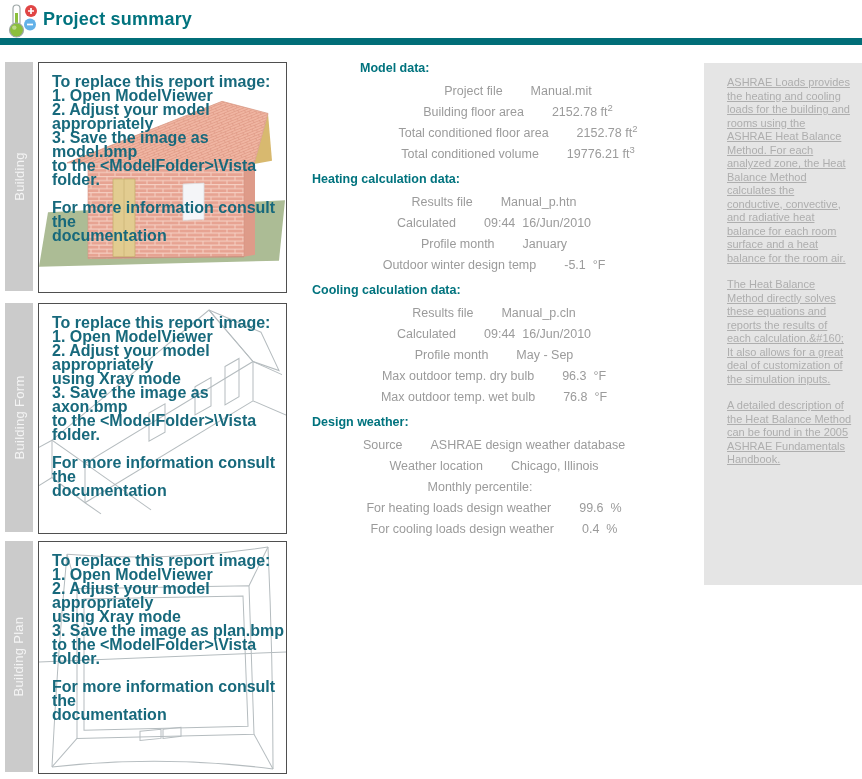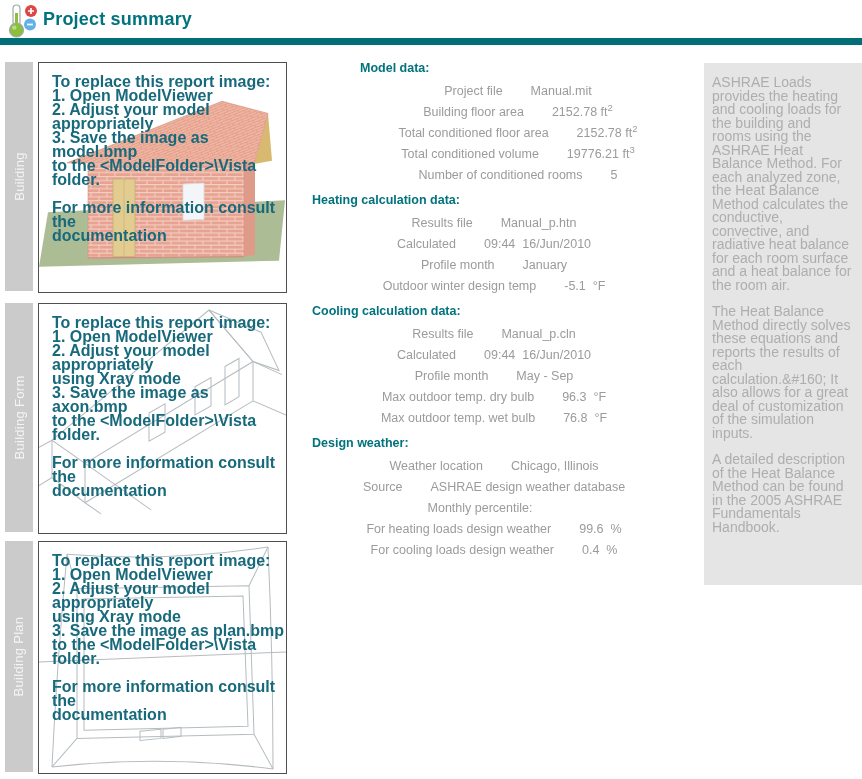--- a/index.html
+++ b/index.html
@@ -46,22 +46,22 @@
     min-height:21px; line-height:21px; font-size:12.5px; color:#9B9B9B;
   }
   .drow .lab { text-align:left; }
   .drow .val { text-align:right;padding-left:28px; }
   .drow .val .vt { white-space:pre; }
   .drow sup { font-size:9.5px; line-height:0; }
 
   
   .sidebar {
     position:absolute; left:704px; top:63px; width:158px; height:522px;
-    background:#E5E5E5; box-sizing:border-box; padding:13px 10px 0 8px;
-    color:#AEAEAE; font-size:14px; line-height:13.5px;
+    background:#E5E5E5; box-sizing:border-box; padding:13px 10px 0 23px;
+    color:#AEAEAE; font-size:11px; line-height:13.5px;text-decoration:underline;
   }
   .side-par { margin:0 0 13px 0; }
 </style>
 </head>
 <body>
 
 <div class="page">
 
   <svg class="hdr-icon" viewBox="0 0 34 36">
     <rect x="8" y="2" width="7" height="21" rx="3.5" fill="#FFFFFF" stroke="#9FA8A8" stroke-width="1.2"></rect>
@@ -195,24 +195,20 @@
   <div class="drow">
     <span class="lab">Total conditioned floor area</span>
     <span class="val"><span class="vt">2152.78 ft</span><sup>2</sup></span>
   </div>
 
   <div class="drow">
     <span class="lab">Total conditioned volume</span>
     <span class="val"><span class="vt">19776.21 ft</span><sup>3</sup></span>
   </div>
 
-  <div class="drow">
-    <span class="lab">Number of conditioned rooms</span>
-    <span class="val"><span class="vt">5</span></span>
-  </div>
 </div>
   </div>
 
   <div class="section">
     <div class="sec-title">Heating calculation data:</div>
     <div>
   <div class="drow">
     <span class="lab">Results file</span>
     <span class="val"><span class="vt">Manual_p.htn</span></span>
   </div>
@@ -261,27 +257,27 @@
     <span class="lab">Max outdoor temp. wet bulb</span>
     <span class="val"><span class="vt">76.8  °F</span></span>
   </div>
 </div>
   </div>
 
   <div class="section">
     <div class="sec-title">Design weather:</div>
     <div>
   <div class="drow">
+    <span class="lab">Source</span>
+    <span class="val"><span class="vt">ASHRAE design weather database</span></span>
+  </div>
+
+  <div class="drow">
     <span class="lab">Weather location</span>
     <span class="val"><span class="vt">Chicago, Illinois</span></span>
-  </div>
-
-  <div class="drow">
-    <span class="lab">Source</span>
-    <span class="val"><span class="vt">ASHRAE design weather database</span></span>
   </div>
 
   <div class="drow">
     <span class="lab">Monthly percentile:</span>
     <span class="val"><span class="vt"></span></span>
   </div>
 
   <div class="drow">
     <span class="lab">For heating loads design weather</span>
     <span class="val"><span class="vt">99.6  %</span></span>

